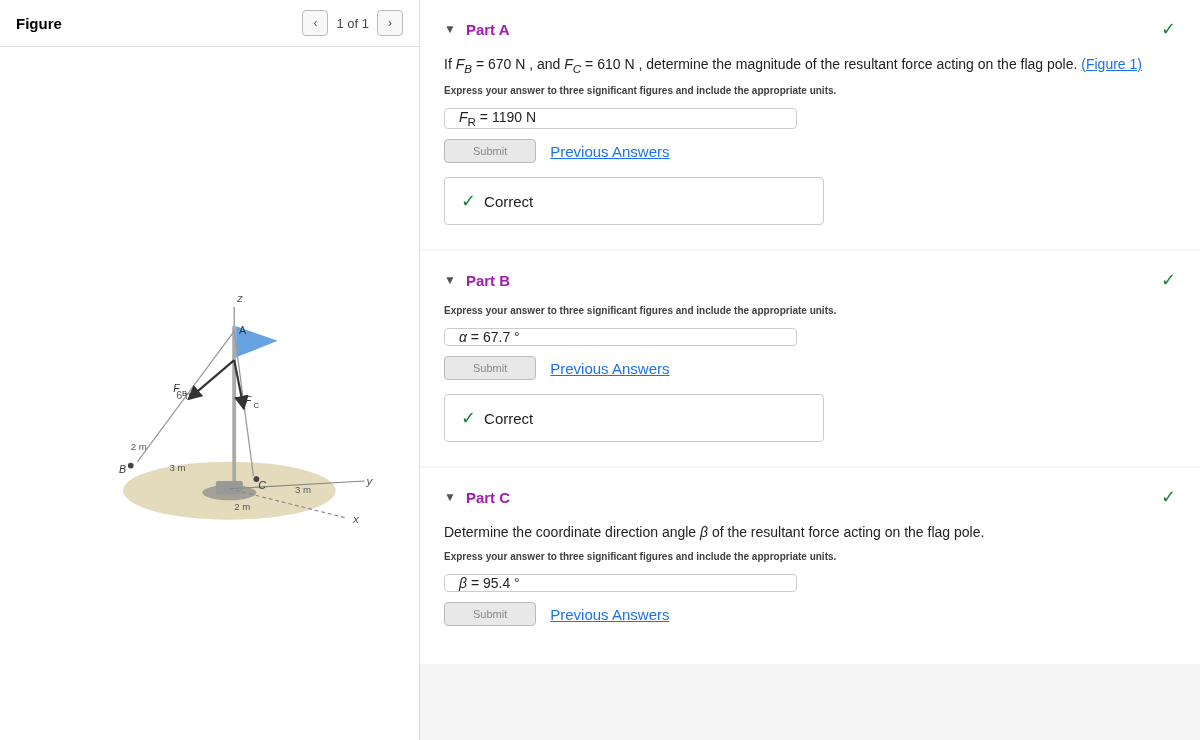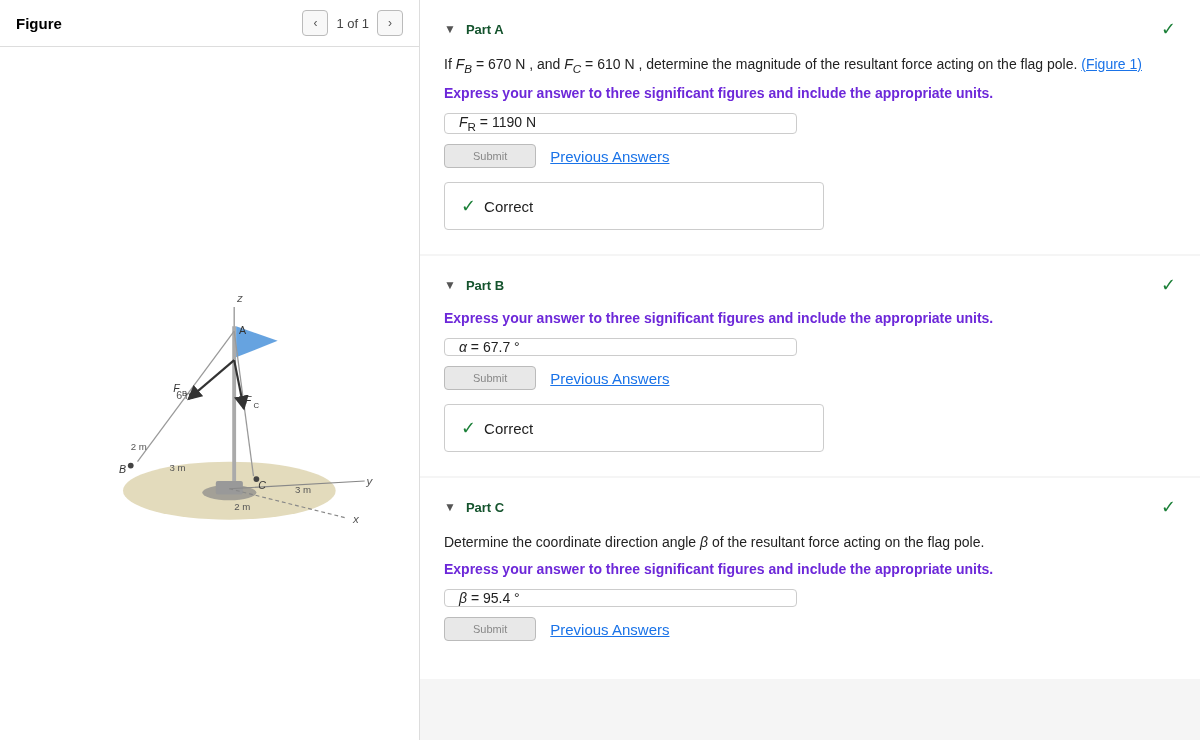--- a/index.html
+++ b/index.html
@@ -106,40 +106,40 @@
     }
 
     .part-chevron {
       color: #555;
       font-size: 12px;
       cursor: pointer;
     }
 
     .part-label {
       font-weight: 700;
-      font-size: 13px;
-      color: #14532d;
+      font-size: 15px;
+      color: #a21caf;
     }
 
     .part-check {
       color: #1a7f37;
       font-size: 18px;
     }
 
     .part-question {
       font-size: 14px;
       color: #222;
       line-height: 1.5;
       margin-bottom: 8px;
     }
 
     .part-instruction {
       font-weight: 700;
-      font-size: 14px;
-      color: #6d28d9;
+      font-size: 10px;
+      color: #404040;
       margin-bottom: 12px;
     }
 
     .answer-box {
       border: 1px solid #ccc;
       background: #fff;
       border-radius: 4px;
       padding: 0 14px;
       font-size: 14px;
       color: #222;

